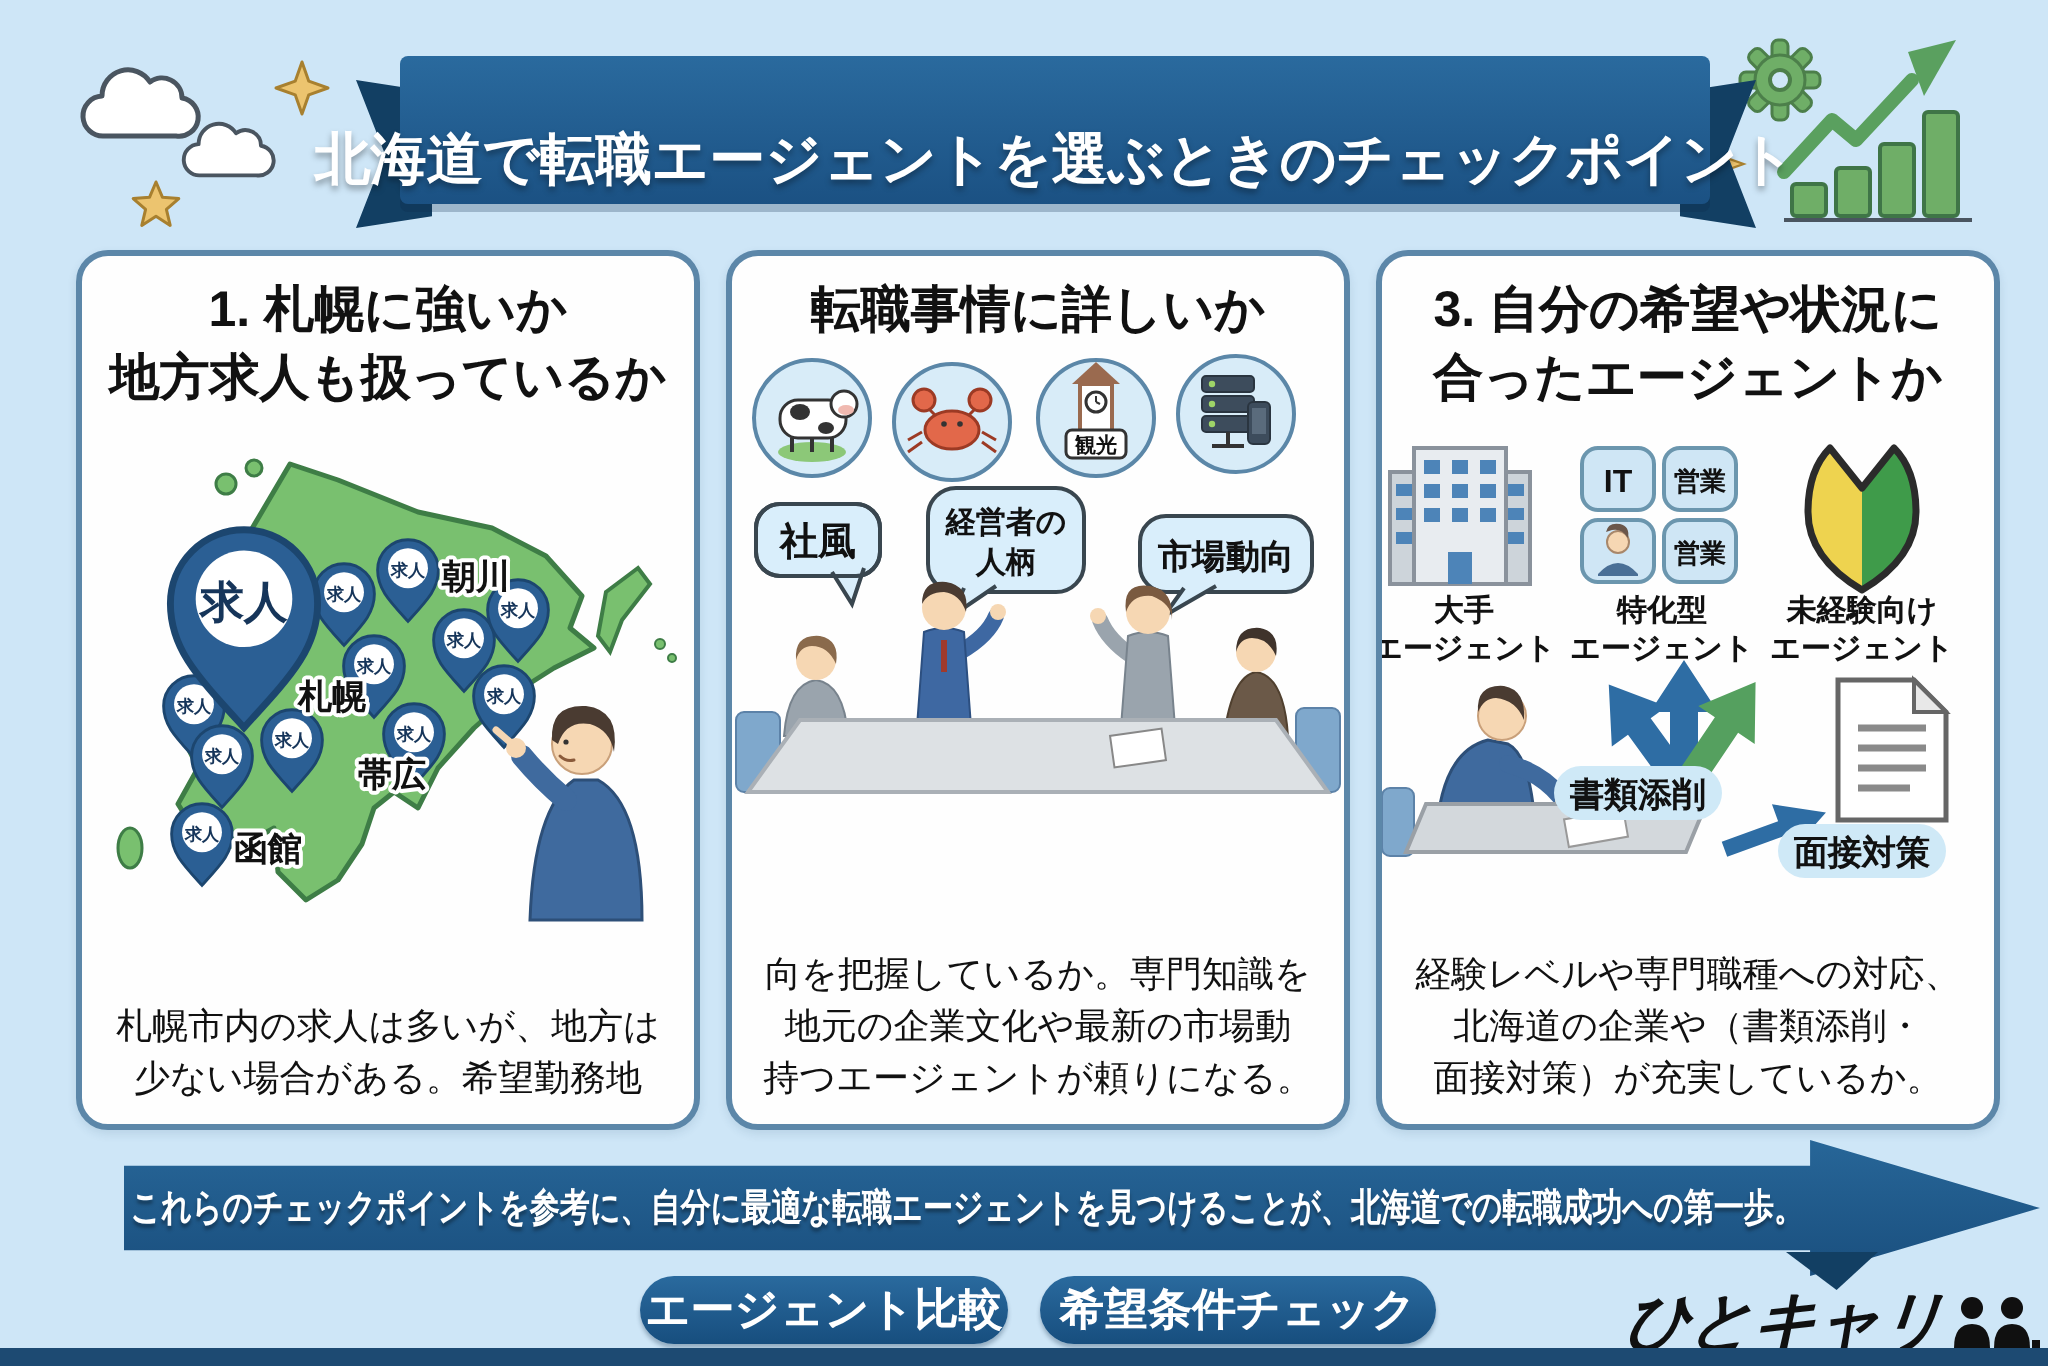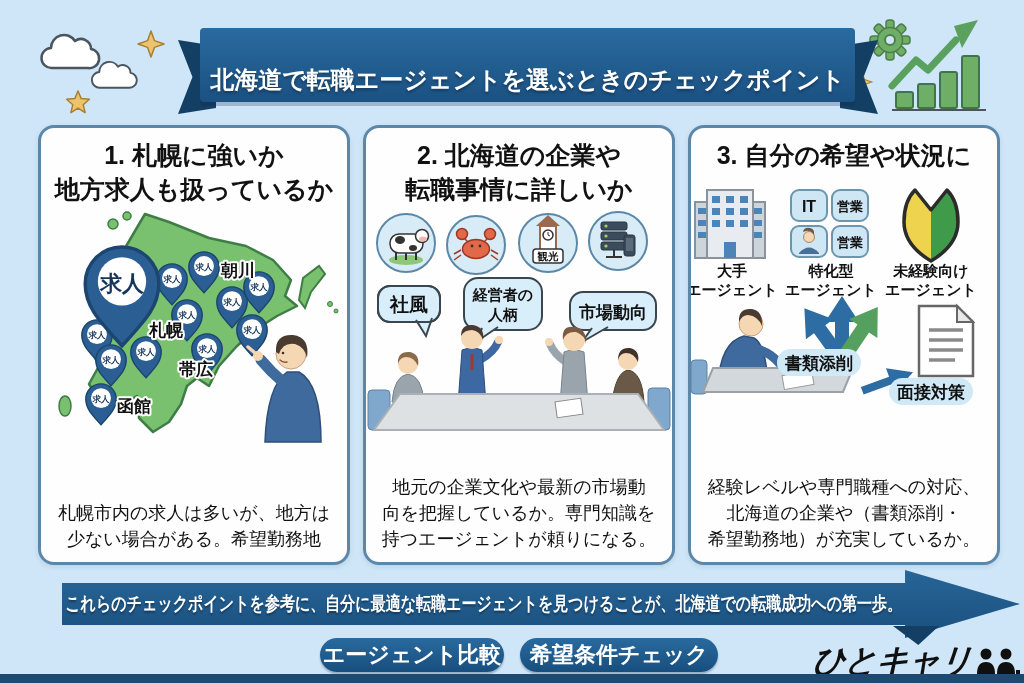--- a/index.html
+++ b/index.html
@@ -9,27 +9,27 @@
   .deco-left{left:10px;top:10px;}
   .deco-right{left:848px;top:8px;}
   
   .ribbon-fold{position:absolute;top:40px;width:38px;height:74px;background:#123f63;z-index:1;}
   .ribbon-fold.left{left:178px;clip-path:polygon(0 0,100% 8%,100% 92%,0 100%,38% 50%);}
   .ribbon-fold.right{left:840px;clip-path:polygon(0 8%,100% 0,62% 50%,100% 100%,0 92%);}
   .ribbon{position:absolute;left:200px;top:28px;width:655px;height:74px;z-index:2;
     background:linear-gradient(#2a6a9e,#1b5183);border-radius:4px;
     display:flex;align-items:center;justify-content:center;
     box-shadow:0 4px 0 rgba(10,40,70,.25);}
-  .ribbon span{color:#fff;font-size:24px;font-weight:800;white-space:nowrap;
+  .ribbon span{color:#fff;font-size:28px;font-weight:800;white-space:nowrap;
     text-shadow:0 2px 3px rgba(0,0,0,.35);margin-top:29px;}
   
   .card{position:absolute;top:125px;width:312px;height:440px;background:#fefefe;
     border:3px solid #5c87a9;border-radius:16px;box-sizing:border-box;
     display:flex;flex-direction:column;box-shadow:0 2px 5px rgba(30,70,110,.12);}
-  .card1{left:38px;} .card2{left:363px;} .card3{left:688px;}
+  .card1{left:38px;gap:18px;} .card2{left:363px;} .card3{left:688px;}
   .card-title{padding-top:10px;text-align:center;font-size:25px;line-height:34px;
     font-weight:800;color:#111;}
   .card-art{display:block;margin:2px auto 0;}
   .card-caption{margin:auto 0 10px;text-align:center;font-size:18px;line-height:26px;
     font-weight:400;color:#111;}
   
   .footer-arrow{position:absolute;left:62px;top:570px;width:958px;height:68px;
     background:linear-gradient(#276698,#1a4f7e);
     clip-path:polygon(0 19%,88% 19%,88% 0,100% 50%,88% 100%,88% 81%,0 81%);}
   .footer-arrow .fa-inner{position:absolute;left:0;top:13px;height:42px;width:88%;
@@ -185,21 +185,20 @@
       </g>
     </svg>
     <div class="card-caption">
       <div>札幌市内の求人は多いが、地方は</div>
       <div>少ない場合がある。希望勤務地</div>
     </div>
   </section>
 
   <section class="card card2">
     <div class="card-title">
-      <div>2. 北海道の企業や</div>
       <div>転職事情に詳しいか</div>
     </div>
     <svg class="card-art" width="306" height="245" viewBox="0 0 306 245">
       <g fill="#d8ecf8" stroke="#5b87a8" stroke-width="2">
         <circle cx="40" cy="35" r="29"></circle>
           <circle cx="110" cy="37" r="29"></circle>
         <circle cx="182" cy="35" r="29"></circle>
           <circle cx="252" cy="33" r="29"></circle>
       </g>
       <g>
@@ -286,29 +285,30 @@
         <g transform="translate(262,168)">
           <path d="M-16,26 Q-12,-4 0,-6 Q14,-4 16,26 Z" fill="#6b5948" stroke="#50402f"></path>
           <circle cx="0" cy="-16" r="10" fill="#f6d7b3"></circle>
           <path d="M-10,-16 Q-10,-29 2,-28 Q12,-26 10,-14 Q6,-23 -2,-23 Q-8,-23 -10,-16 Z" fill="#3f332b"></path>
         </g>
         <polygon points="8,222 298,222 272,186 34,186" fill="#dde1e4" stroke="#aab0b6" stroke-width="2"></polygon>
         <rect x="190" y="192" width="26" height="16" fill="#fff" stroke="#888" transform="rotate(-8 203 200)"></rect>
       </g>
     </svg>
     <div class="card-caption">
+      <div>向を把握しているか。専門知識を</div>
       <div>地元の企業文化や最新の市場動</div>
-      <div>向を把握しているか。専門知識を</div>
       <div>持つエージェントが頼りになる。</div>
     </div>
   </section>
 
   <section class="card card3">
     <div class="card-title">
       <div>3. 自分の希望や状況に</div>
+      <div>合ったエージェントか</div>
     </div>
     <svg class="card-art" width="306" height="250" viewBox="0 0 306 250">
       <g>
         <rect x="4" y="28" width="14" height="56" fill="#cdd4da" stroke="#8a929c" stroke-width="2"></rect>
         <rect x="60" y="28" width="14" height="56" fill="#cdd4da" stroke="#8a929c" stroke-width="2"></rect>
         <rect x="16" y="16" width="46" height="68" fill="#e8ecf0" stroke="#8a929c" stroke-width="2"></rect>
         <g fill="#4d84b8">
           <rect x="21" y="22" width="8" height="7"></rect>
             <rect x="35" y="22" width="8" height="7"></rect>
             <rect x="49" y="22" width="8" height="7"></rect>
@@ -393,21 +393,21 @@
       <g>
         <rect x="86" y="175" width="84" height="27" rx="13.5" fill="#cfe9f7"></rect>
         <text x="128" y="195" font-size="17" font-weight="800" text-anchor="middle" fill="#111">書類添削</text>
         <rect x="198" y="204" width="84" height="27" rx="13.5" fill="#cfe9f7"></rect>
         <text x="240" y="224" font-size="17" font-weight="800" text-anchor="middle" fill="#111">面接対策</text>
       </g>
     </svg>
     <div class="card-caption">
       <div>経験レベルや専門職種への対応、</div>
       <div>北海道の企業や（書類添削・</div>
-      <div>希望勤務地）が充実しているか。</div>
+      <div>面接対策）が充実しているか。</div>
     </div>
   </section>
 
   <div class="footer-arrow">
     <div class="fa-inner">
         <span class="fa-text">これらのチェックポイントを参考に、自分に最適な転職エージェントを見つけることが、北海道での転職成功への第一歩。</span>
       </div>
   </div>
   <div class="arrow-fold"></div>
 

